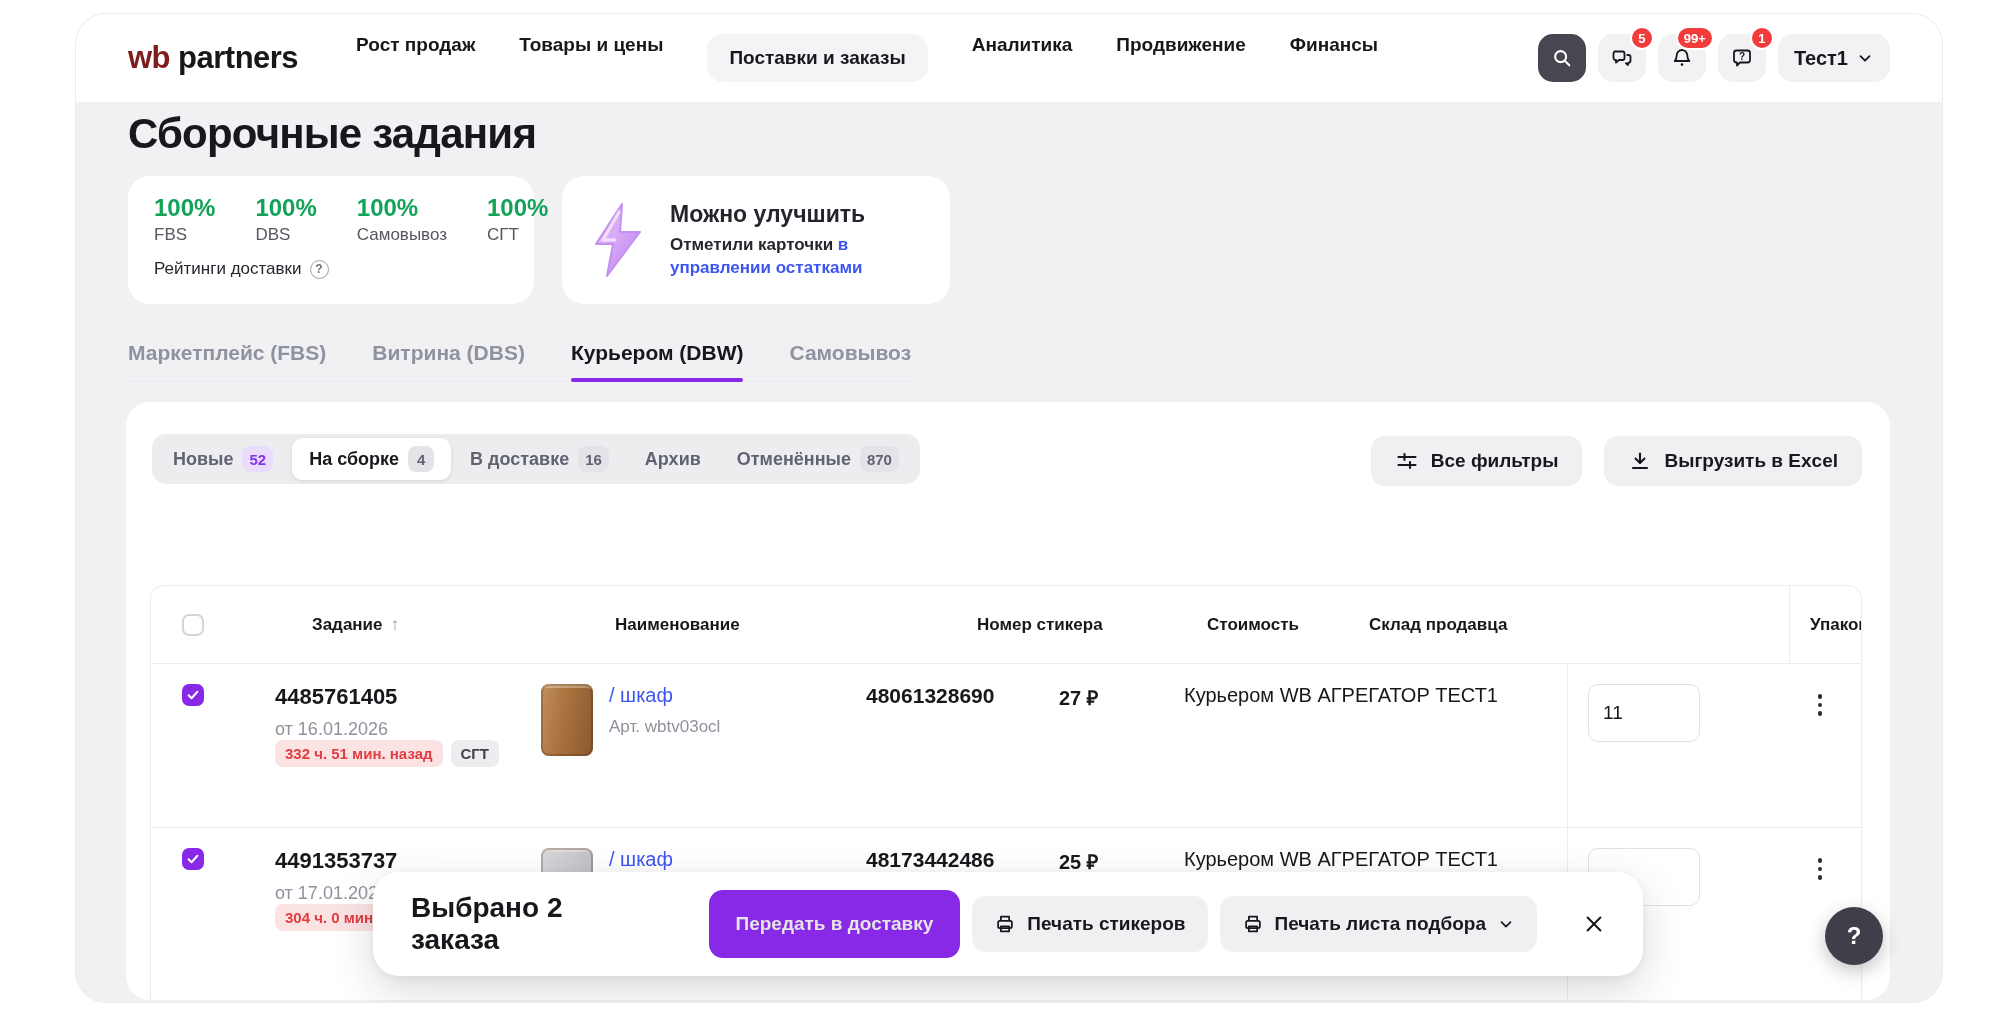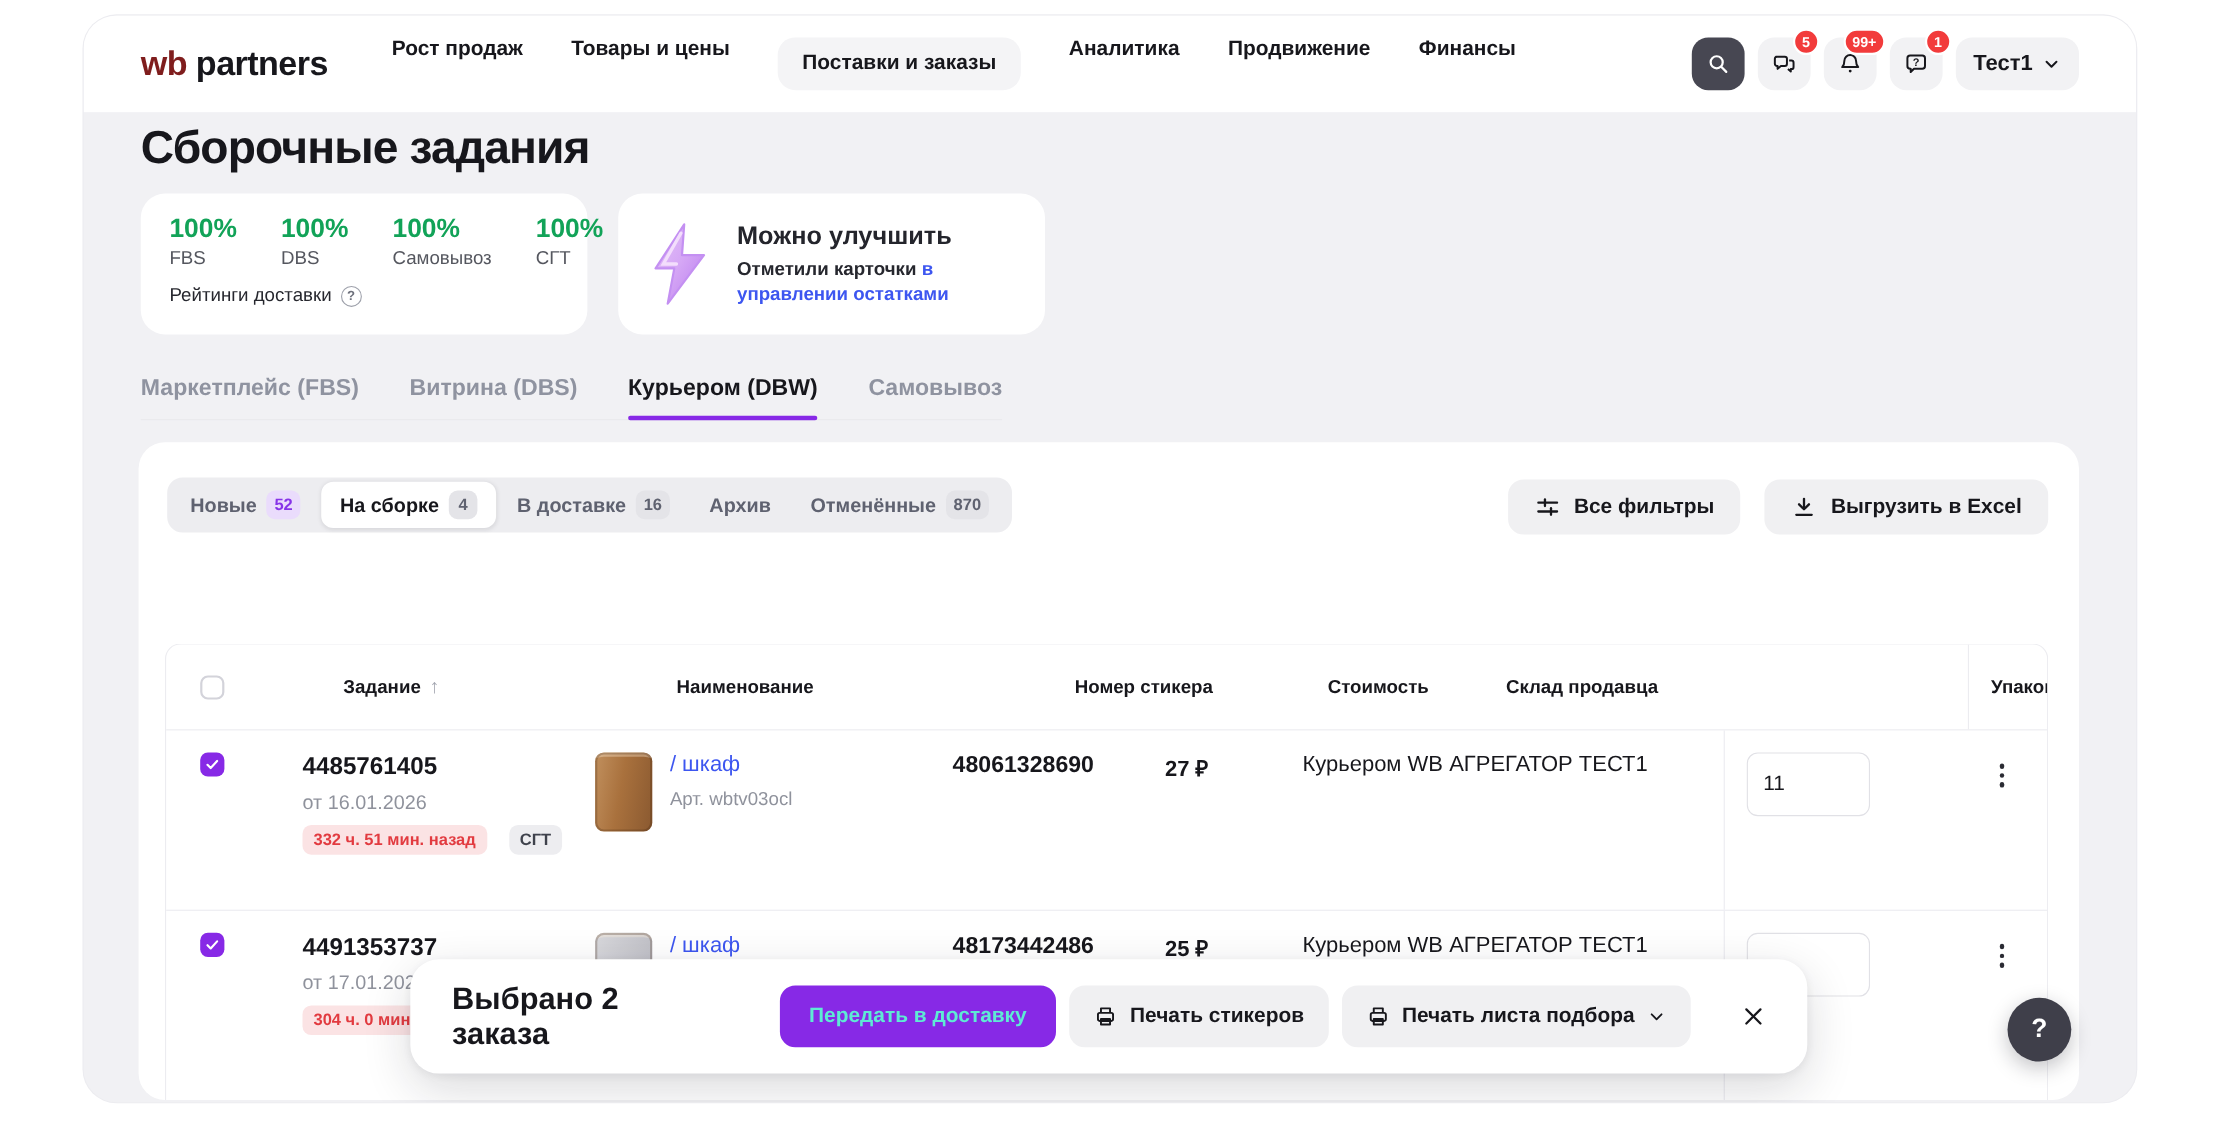--- a/index.html
+++ b/index.html
@@ -83,21 +83,21 @@
   .checkbox { width:22px; height:22px; border-radius:7px; border:2px solid #d3d3da; background:#fff; cursor:pointer; }
   .checkbox.checked { border:none; background:#8729e6; display:flex; align-items:center; justify-content:center; }
   .sort-arrow { color:#a3a6b0; font-size:18px; font-weight:400; margin-left:8px; }
   .sgt-head { border-left:1px solid #ececf0; padding-left:20px; display:flex; align-items:center; gap:8px; }
   .tbody-row { border-bottom:1px solid #ececf0; }
   .tbody-row .cell { padding-top:20px; }
   .row1 { height:164px; }
   .row2 { height:260px; }
   .oid { font-size:22px; font-weight:700; }
   .odate { font-size:18px; color:#8f929c; margin-top:9px; }
-  .badges { display:flex; gap:20px; margin-top:10px; }
+  .badges { display:flex; gap:8px; }
   .bdg-red { background:#fbe3e4; color:#e23b40; font-size:15px; font-weight:700; padding:5px 10px; border-radius:8px; white-space:nowrap; }
   .bdg-gray { background:#ededf0; color:#3f424c; font-size:15px; font-weight:600; padding:5px 10px; border-radius:8px; }
   .prod { display:flex; gap:16px; }
   .thumb { width:52px; height:72px; border-radius:8px; flex:0 0 auto;
            background:linear-gradient(100deg,#c1905e 0%,#a9713d 45%,#8a5930 100%);
            box-shadow:inset 0 0 0 2px rgba(60,30,10,.25), inset 0 14px 0 -10px rgba(255,240,220,.35); }
   .plink { font-size:20px; color:#3d56f0; cursor:pointer; }
   .part { font-size:17px; color:#8f929c; margin-top:10px; }
   .sticker { font-size:21px; font-weight:600; }
   .price { font-size:20px; font-weight:600; }
@@ -107,21 +107,21 @@
                font-size:19px; font-family:inherit; padding:0 14px; color:#17171c; background:#fff; outline:none; }
   .kebab { position:absolute; right:30px; top:26px; width:26px; height:30px; display:flex; flex-direction:column;
            align-items:center; justify-content:center; gap:4px; cursor:pointer; }
   .kebab i { width:4.5px; height:4.5px; border-radius:50%; background:#2a2b33; }
 
   
   .action-bar { position:absolute; left:297px; top:858px; width:1270px; height:104px; background:#fff;
                 border-radius:26px; box-shadow:0 14px 44px rgba(25,25,40,.16), 0 2px 8px rgba(25,25,40,.06);
                 display:flex; align-items:center; padding:0 38px; z-index:20; }
   .ab-label { font-size:28px; font-weight:600; }
-  .btn-primary { height:56px; border:none; border-radius:14px; background:#8729e6; color:#5eead4;
+  .btn-primary { height:68px; border:none; border-radius:14px; background:#8729e6; color:#e5e5e5;
                  font-size:19px; font-weight:700; font-family:inherit; padding:0 27px; margin-left:116px; cursor:pointer; white-space:nowrap; }
   .ab-gray { height:56px; border:none; border-radius:14px; background:#f0f0f2; color:#17171c;
              font-size:19px; font-weight:600; font-family:inherit; padding:0 22px; margin-left:12px;
              display:flex; align-items:center; gap:11px; cursor:pointer; white-space:nowrap; }
   .ab-close { margin-left:46px; width:26px; height:26px; display:flex; align-items:center; justify-content:center; cursor:pointer; }
 
   .help-fab { position:absolute; left:1749px; top:893px; width:58px; height:58px; border-radius:50%;
               background:#3f3f4a; color:#fff; font-size:24px; font-weight:700; display:flex;
               align-items:center; justify-content:center; z-index:21; cursor:pointer;
               box-shadow:0 6px 18px rgba(20,20,30,.25); }

